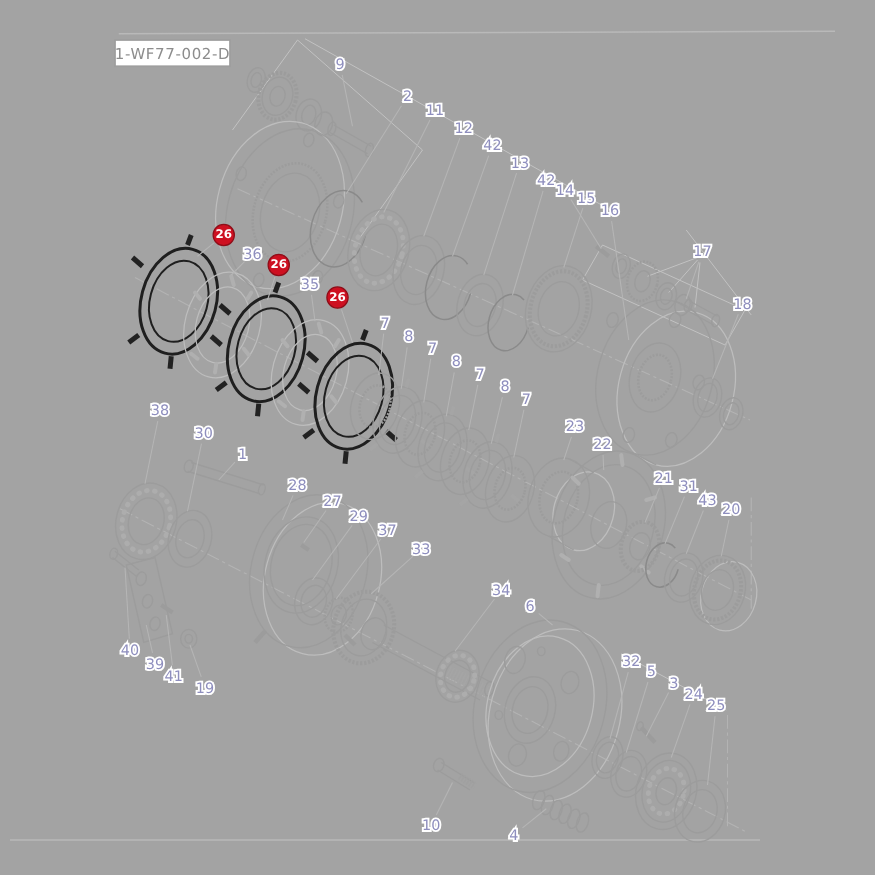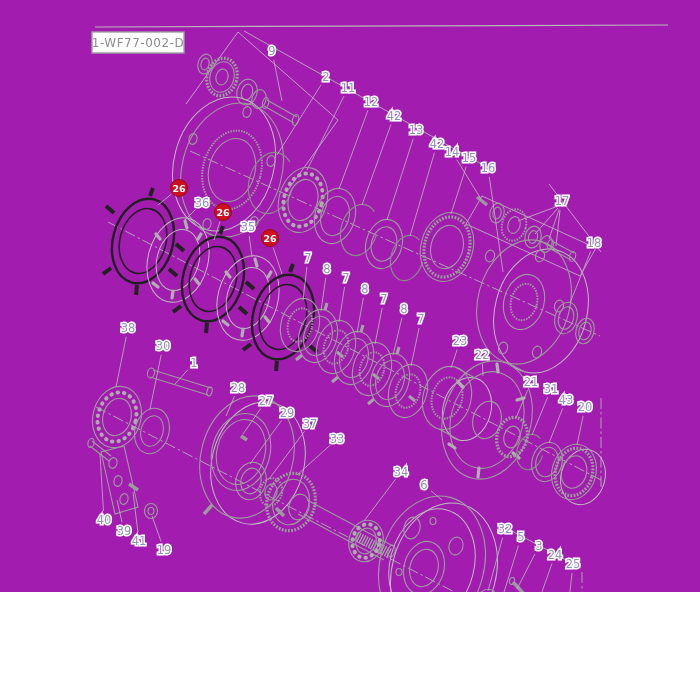--- a/index.html
+++ b/index.html
@@ -1,16 +1,16 @@
 <!DOCTYPE html>
 <html><head>
 <meta charset="utf-8">
 <style>
   html,body{margin:0;padding:0;background:#ffffff;}
-  .stage{position:relative;width:700px;height:592px;background:#a21caf;overflow:hidden;
+  .stage{position:relative;width:700px;height:700px;background:#a3a3a3;overflow:hidden;
          font-family:"DejaVu Sans",sans-serif;}
   svg{position:absolute;left:0;top:0;}
   
   .s  {fill:none;stroke:#9c9c9c;stroke-width:1.1;}
   .sl {fill:none;stroke:#bdbdbd;stroke-width:1;}
   .sd {fill:none;stroke:#8a8a8a;stroke-width:1.2;}
   .hl {fill:none;stroke:#1f1f1f;stroke-width:2.4;}
   .hl2{fill:none;stroke:#1f1f1f;stroke-width:1.6;}
   .teeth   {fill:none;stroke:#9c9c9c;stroke-width:3.2;stroke-dasharray:1.8 1.4;}
   .teeth-sm{fill:none;stroke:#9c9c9c;stroke-width:2;stroke-dasharray:1.5 1.2;}

